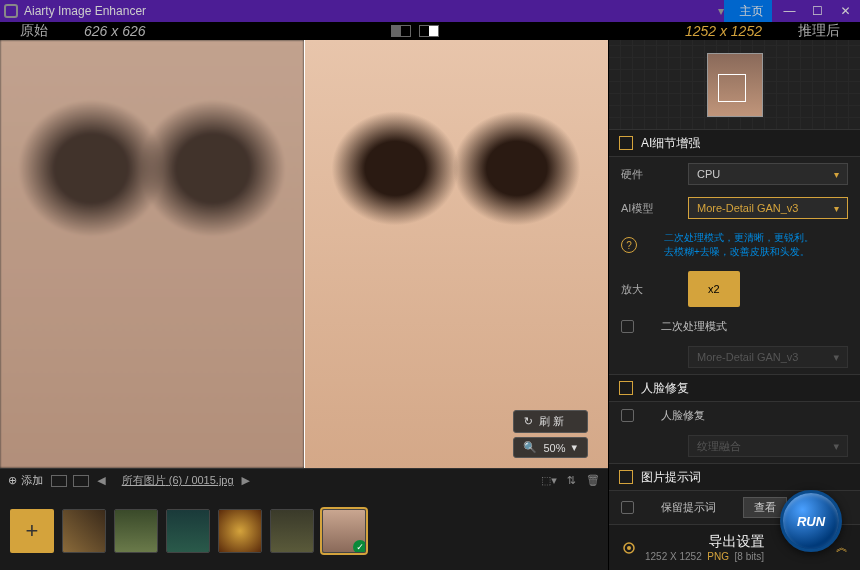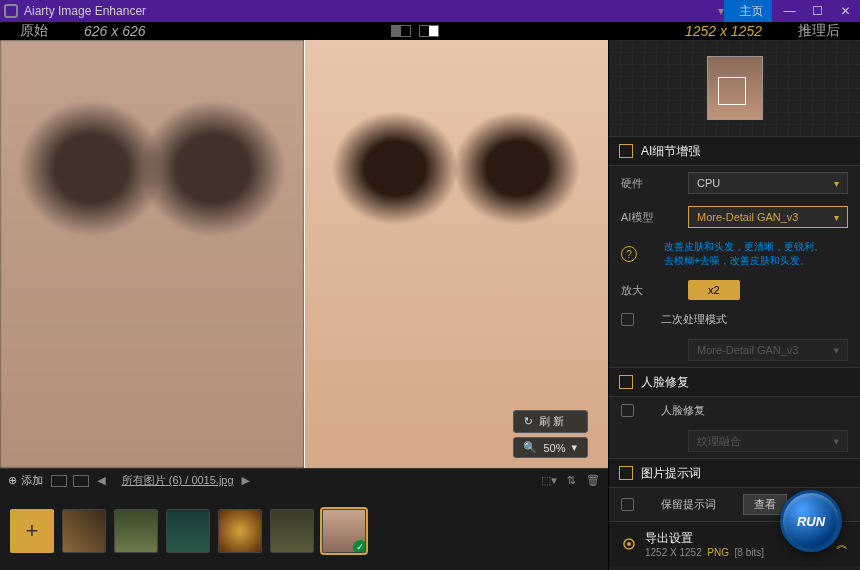--- a/index.html
+++ b/index.html
@@ -44,31 +44,31 @@
 .navigator { height: 96px; background: repeating-linear-gradient(0deg,#222 0 11px,#282828 11px 12px), repeating-linear-gradient(90deg,#222 0 11px,#282828 11px 12px); background-blend-mode: lighten; display:flex; align-items:center; justify-content:center; }
 .navigator .mini { width: 56px; height: 64px; background: linear-gradient(#8a6a5a,#c0957a); border:1px solid #999; position:relative; }
 .navigator .mini .sel { position:absolute; left:10px; top:20px; width:28px; height:28px; border:1px solid #fff; }
 .section-head { height: 30px; background: #1a1a1a; border-top:1px solid #333; border-bottom:1px solid #333; display:flex; align-items:center; padding:0 10px; gap:8px; color:#eee; }
 .section-head .hicon { width:14px; height:14px; border:1px solid #d4a33c; }
 .row { display:flex; align-items:center; padding: 6px 12px; gap: 27px; font-size:11px; }
 .row .lbl { width: 40px; color:#aaa; }
 .select { flex:1; height:22px; background:#2a2a2a; border:1px solid #444; display:flex; align-items:center; padding:0 8px; justify-content:space-between; color:#ccc; }
 .select.gold { border-color:#d4a33c; color:#d4a33c; }
 .select .arrow { color:#d4a33c; font-size:10px; }
-.pillbtn { height:20px; padding:0 20px; background:#d4a33c; color:#000; display:flex; align-items:center; font-size:11px; border-radius:2px; }
+.pillbtn { height:36px; padding:0 20px; background:#d4a33c; color:#000; display:flex; align-items:center; font-size:11px; border-radius:2px; }
 .help { width:16px; height:16px; border-radius:50%; border:1px solid #d4a33c; color:#d4a33c; display:flex; align-items:center; justify-content:center; font-size:10px; }
 .desc { color:#0088dd; font-size:10px; line-height:1.4; }
 .checkbox { width:13px; height:13px; border:1px solid #666; border-radius:2px; }
 .disabled-select { flex:1; height:22px; background:#252525; border:1px solid #333; display:flex; align-items:center; padding:0 8px; justify-content:space-between; color:#555; }
 .viewbtn { padding:2px 10px; background:#3a3a3a; border:1px solid #555; color:#ccc; font-size:11px; }
 .export-head { display:flex; align-items:center; padding:8px 12px; gap:8px; background:#1a1a1a; border-top:1px solid #333; }
 .export-head .gicon { width:16px; height:16px; position:relative; }
 .export-head .gicon svg { width:16px; height:16px; }
 .export-head .txt { flex:1; }
-.export-head .txt .t1 { color:#eee; font-size:12px; }
+.export-head .txt .t1 { color:#eee; font-size:14px;text-align:center; }
 .export-head .txt .t2 { color:#888; font-size:10px; }
 .export-head .chev { color:#d4a33c; }
 .runbtn { position:absolute; right:18px; bottom:18px; width:62px; height:62px; border-radius:50%; background: radial-gradient(circle at 35% 30%, #4aa0ff, #003a7a 70%); border:3px solid #0a4a8a; display:flex; align-items:center; justify-content:center; color:#fff; font-weight:bold; font-style:italic; font-size:13px; box-shadow: 0 2px 8px rgba(0,0,0,0.6), inset 0 2px 4px rgba(255,255,255,0.3); }
 </style>
 </head>
 <body>
 
 <div class="titlebar">
   <div class="logo"></div>
   <span class="title">Aiarty Image Enhancer</span>
@@ -183,21 +183,21 @@
     <div class="row">
       <span class="lbl">AI模型</span>
       <div class="select gold">
         <span>More-Detail GAN_v3</span>
         <span class="arrow">▾</span>
       </div>
     </div>
     <div class="row">
       <div class="help">?</div>
       <div class="desc">
-        <div>改善皮肤和头发，更清晰，更锐利。</div>
+        <div>二次处理模式，更清晰，更锐利。</div>
         <div>去模糊+去噪，改善皮肤和头发。</div>
       </div>
     </div>
 
     <div class="row">
       <span class="lbl">放大</span>
       <div style="flex:1; display:flex;">
         <div class="pillbtn">x2</div>
       </div>
     </div>

